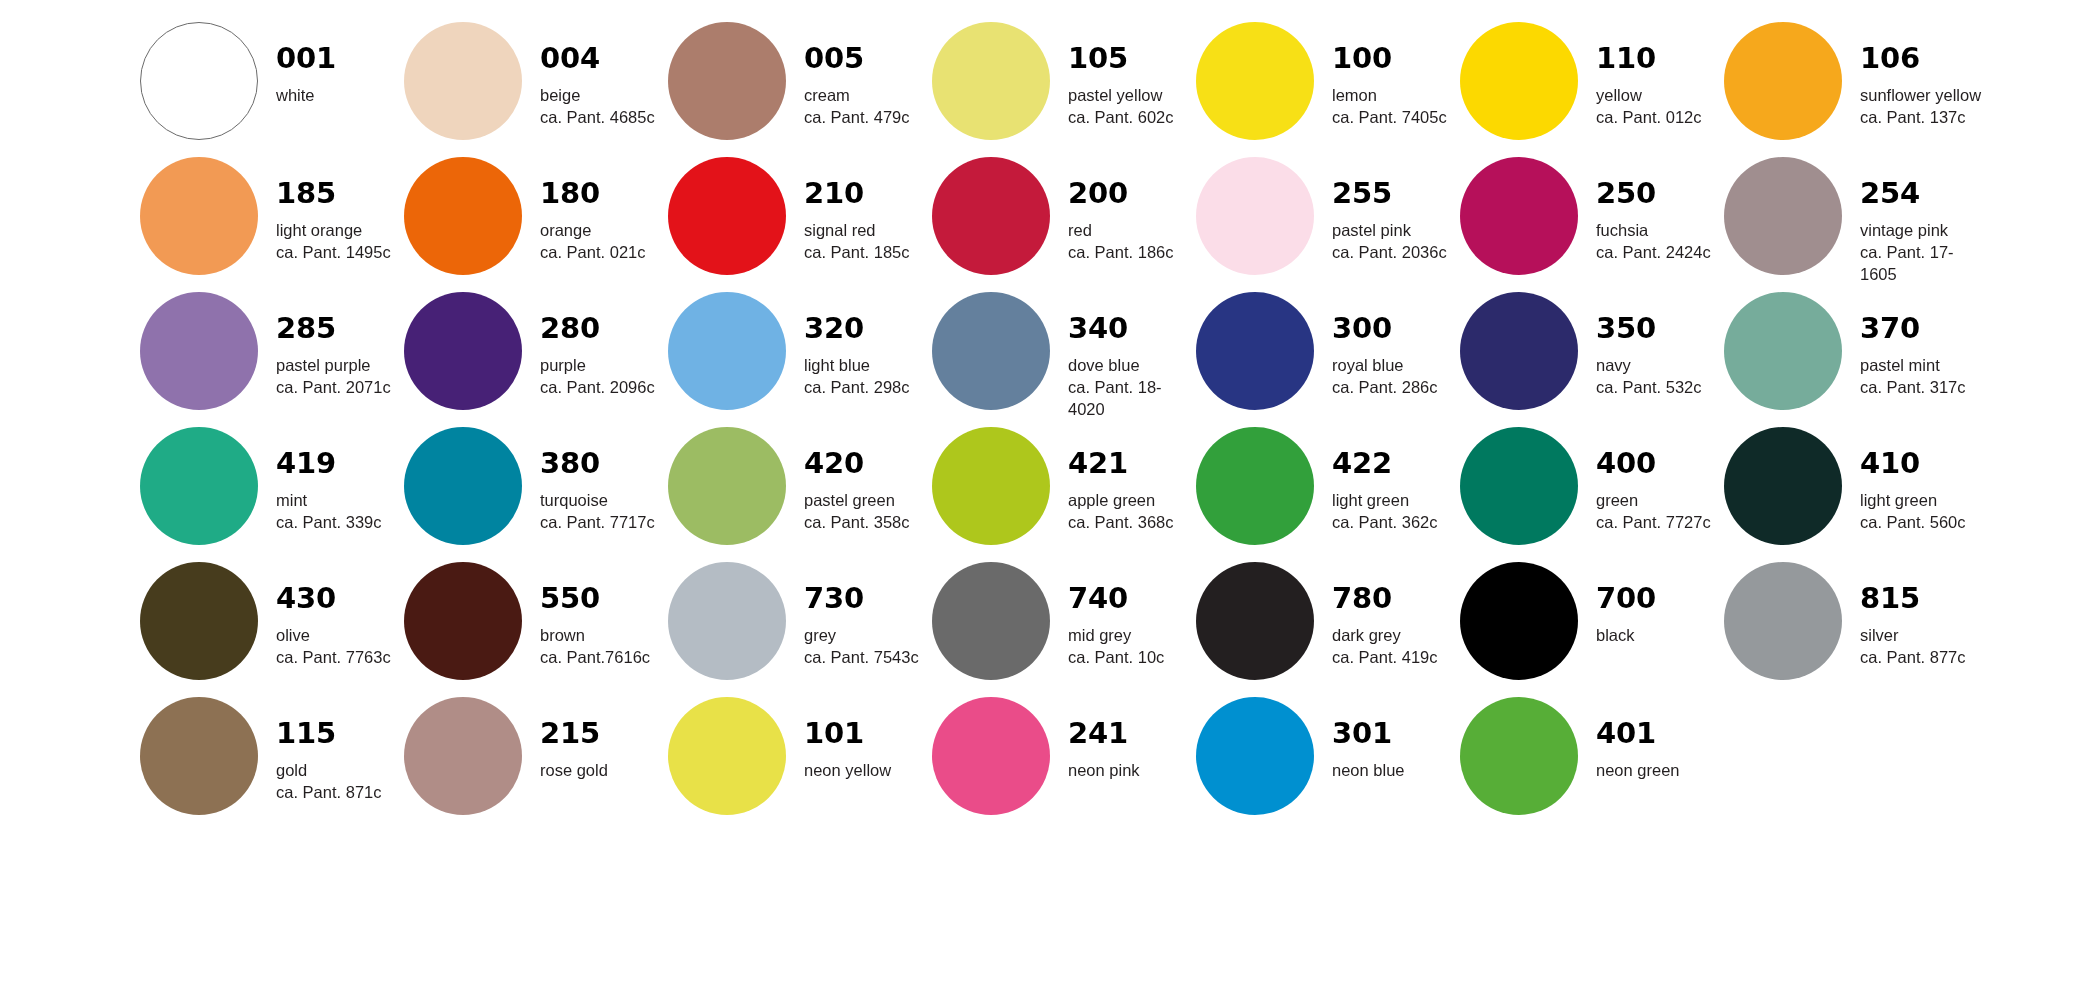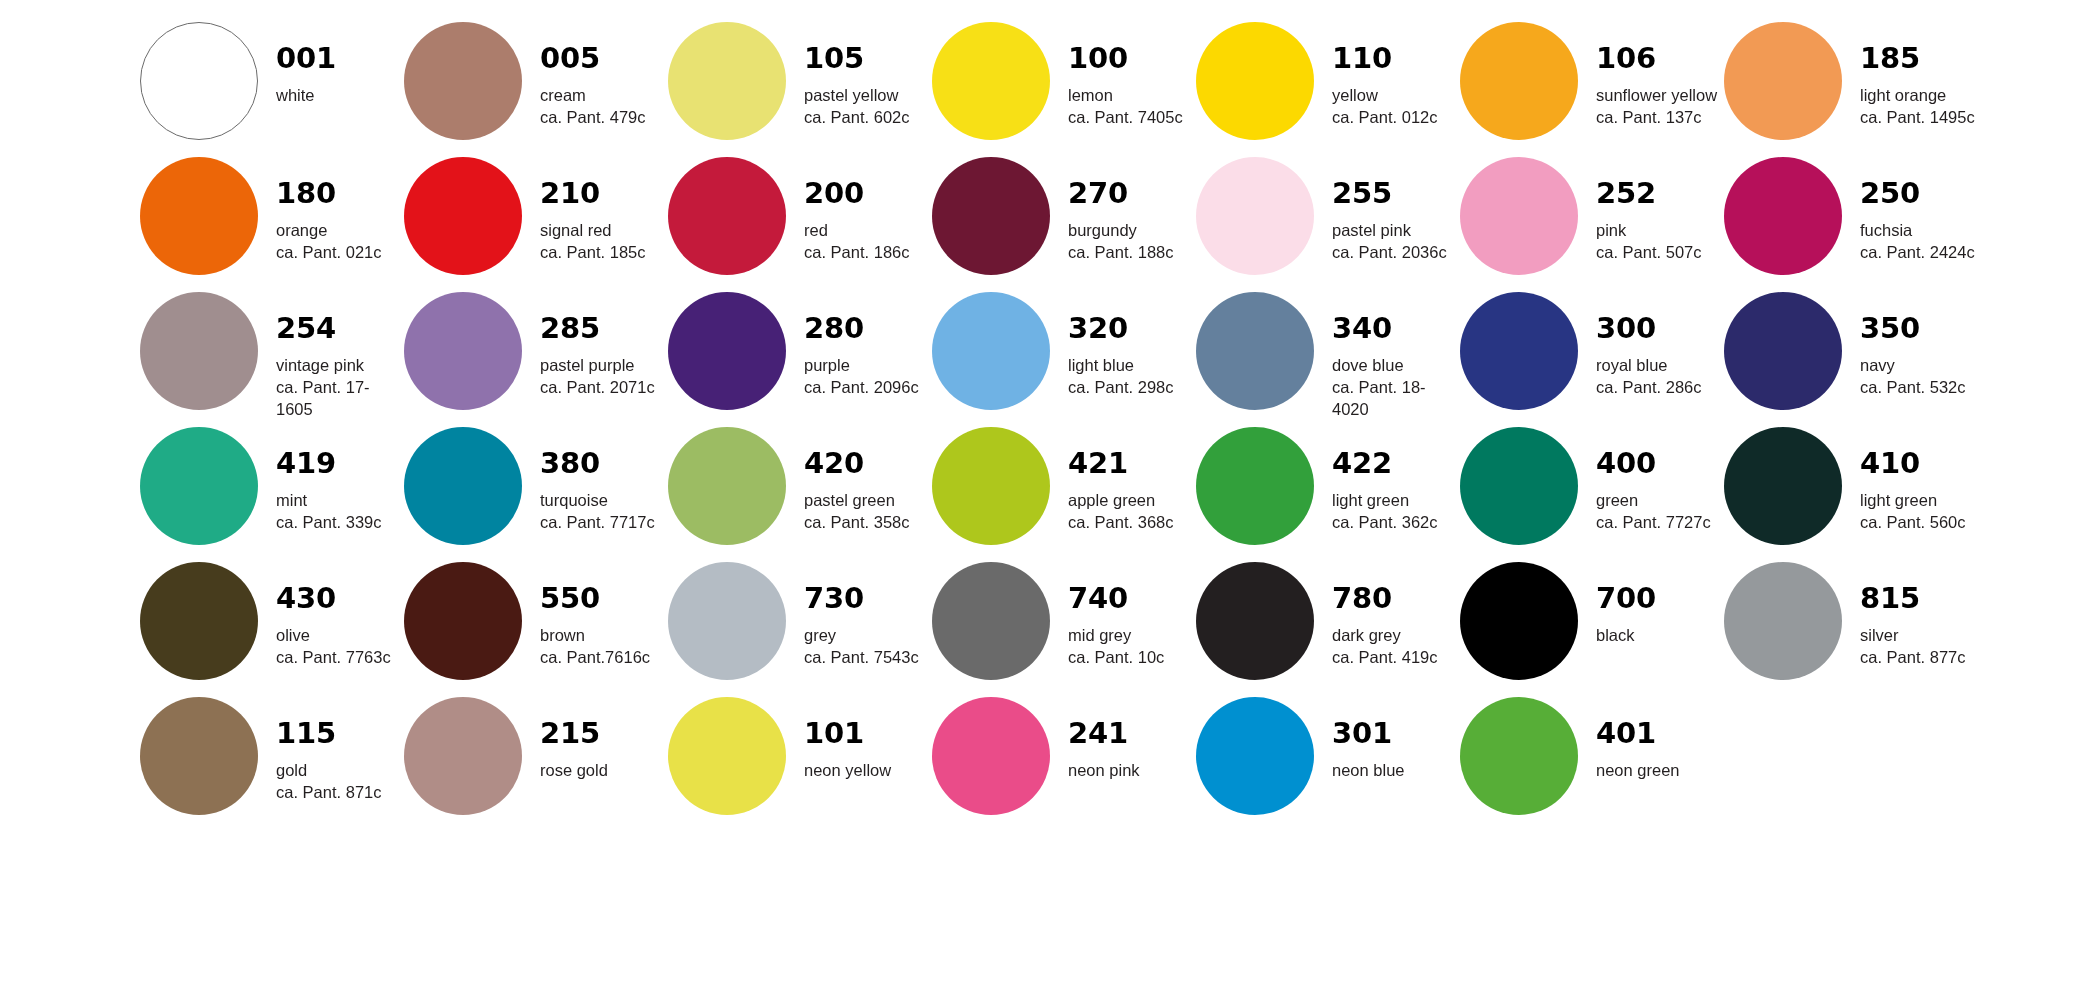--- a/index.html
+++ b/index.html
@@ -91,20 +91,28 @@
   <div class="edge-mark"></div>
   <div class="grid">
       <div class="swatch">
         <div class="disc outlined" style="background: rgb(255, 255, 255);"></div>
         <div class="info">
           <span class="code">001</span>
           <span class="name">white</span>
         </div>
       </div>
       <div class="swatch">
+        <div class="disc" style="background: rgb(239, 213, 189);"></div>
+        <div class="info">
+          <span class="code">004</span>
+          <span class="name">beige</span>
+          <span class="pantone">ca. Pant. 4685c</span>
+        </div>
+      </div>
+      <div class="swatch">
         <div class="disc" style="background: rgb(172, 125, 108);"></div>
         <div class="info">
           <span class="code">005</span>
           <span class="name">cream</span>
           <span class="pantone">ca. Pant. 479c</span>
         </div>
       </div>
       <div class="swatch">
         <div class="disc" style="background: rgb(232, 226, 114);"></div>
         <div class="info">
@@ -163,44 +171,28 @@
       </div>
       <div class="swatch">
         <div class="disc" style="background: rgb(196, 26, 59);"></div>
         <div class="info">
           <span class="code">200</span>
           <span class="name">red</span>
           <span class="pantone">ca. Pant. 186c</span>
         </div>
       </div>
       <div class="swatch">
-        <div class="disc" style="background: rgb(109, 23, 51);"></div>
-        <div class="info">
-          <span class="code">270</span>
-          <span class="name">burgundy</span>
-          <span class="pantone">ca. Pant. 188c</span>
-        </div>
-      </div>
-      <div class="swatch">
         <div class="disc" style="background: rgb(251, 221, 232);"></div>
         <div class="info">
           <span class="code">255</span>
           <span class="name">pastel pink</span>
           <span class="pantone">ca. Pant. 2036c</span>
         </div>
       </div>
       <div class="swatch">
-        <div class="disc" style="background: rgb(242, 157, 192);"></div>
-        <div class="info">
-          <span class="code">252</span>
-          <span class="name">pink</span>
-          <span class="pantone">ca. Pant. 507c</span>
-        </div>
-      </div>
-      <div class="swatch">
         <div class="disc" style="background: rgb(182, 16, 90);"></div>
         <div class="info">
           <span class="code">250</span>
           <span class="name">fuchsia</span>
           <span class="pantone">ca. Pant. 2424c</span>
         </div>
       </div>
       <div class="swatch">
         <div class="disc" style="background: rgb(160, 142, 143);"></div>
         <div class="info">
@@ -251,20 +243,28 @@
       </div>
       <div class="swatch">
         <div class="disc" style="background: rgb(44, 42, 107);"></div>
         <div class="info">
           <span class="code">350</span>
           <span class="name">navy</span>
           <span class="pantone">ca. Pant. 532c</span>
         </div>
       </div>
       <div class="swatch">
+        <div class="disc" style="background: rgb(118, 172, 155);"></div>
+        <div class="info">
+          <span class="code">370</span>
+          <span class="name">pastel mint</span>
+          <span class="pantone">ca. Pant. 317c</span>
+        </div>
+      </div>
+      <div class="swatch">
         <div class="disc" style="background: rgb(31, 171, 134);"></div>
         <div class="info">
           <span class="code">419</span>
           <span class="name">mint</span>
           <span class="pantone">ca. Pant. 339c</span>
         </div>
       </div>
       <div class="swatch">
         <div class="disc" style="background: rgb(0, 132, 160);"></div>
         <div class="info">

